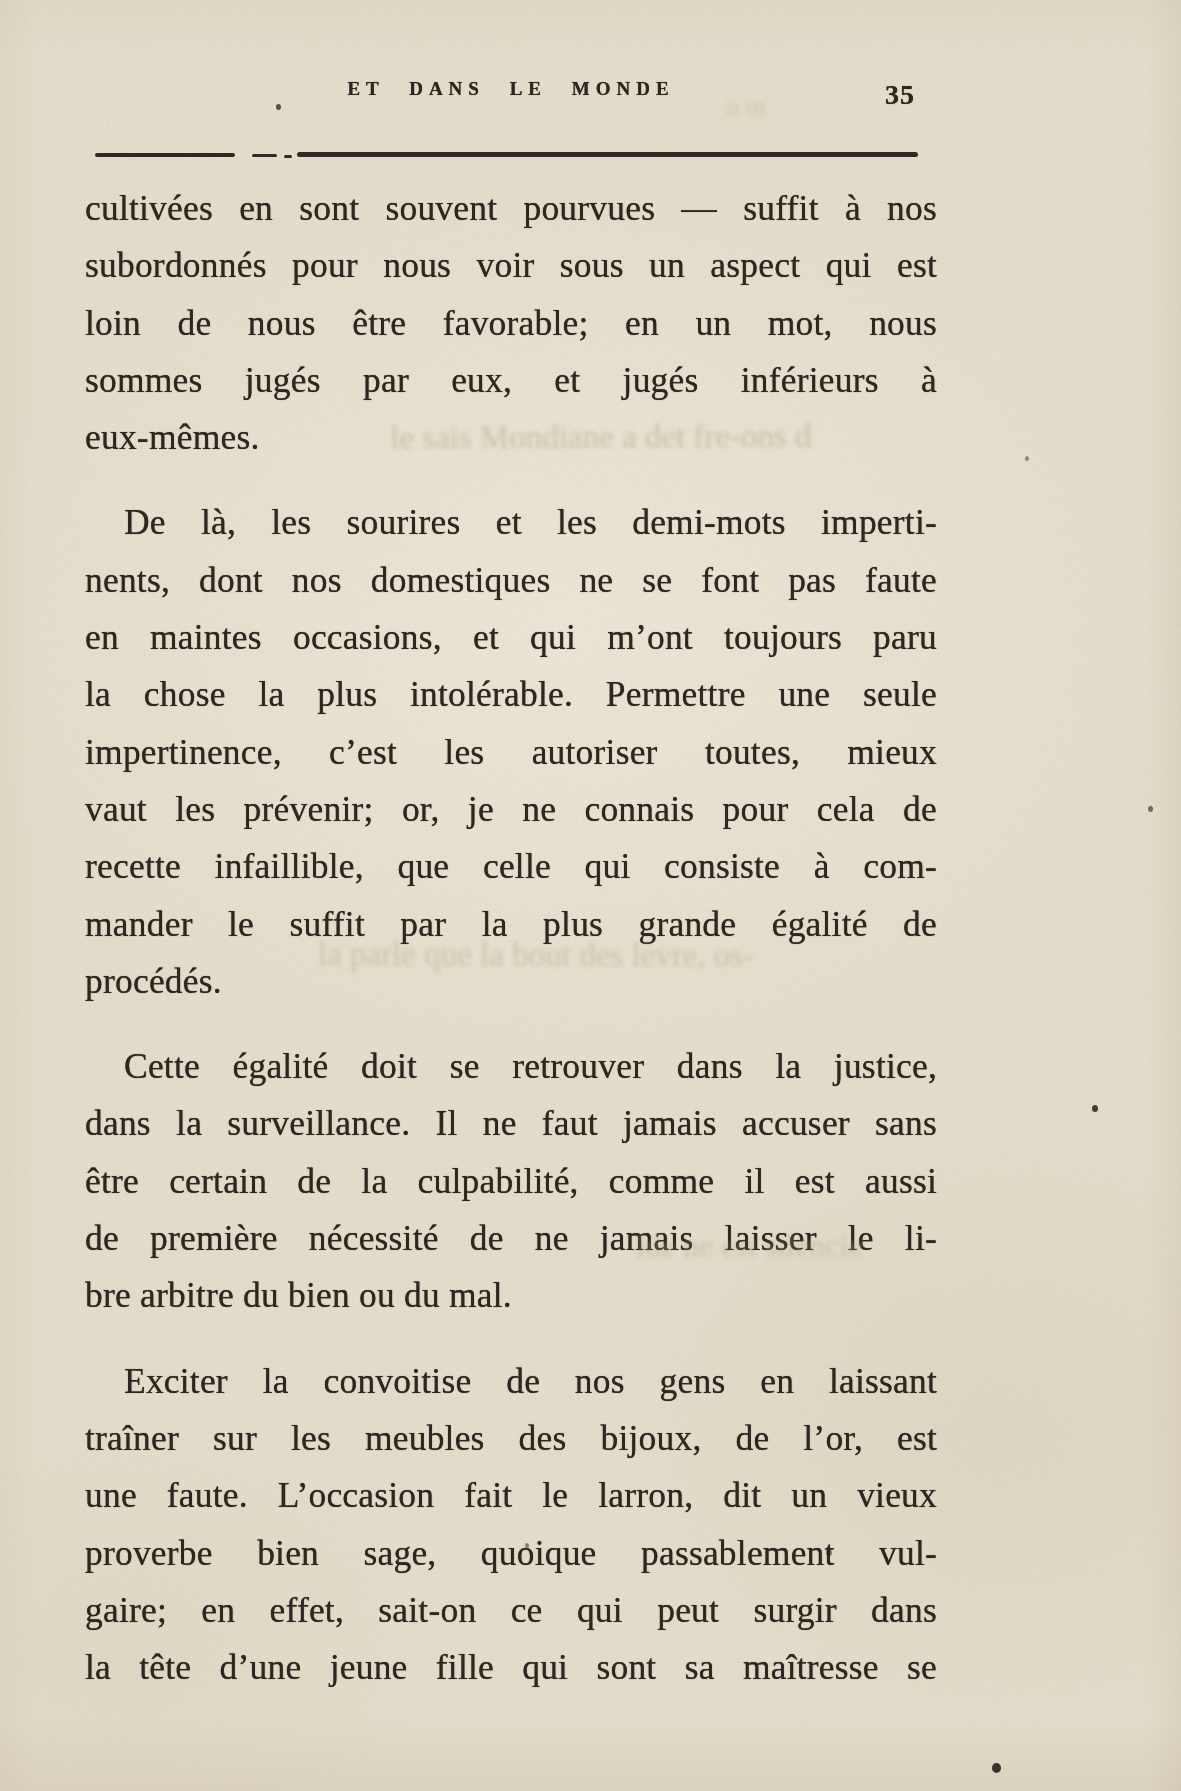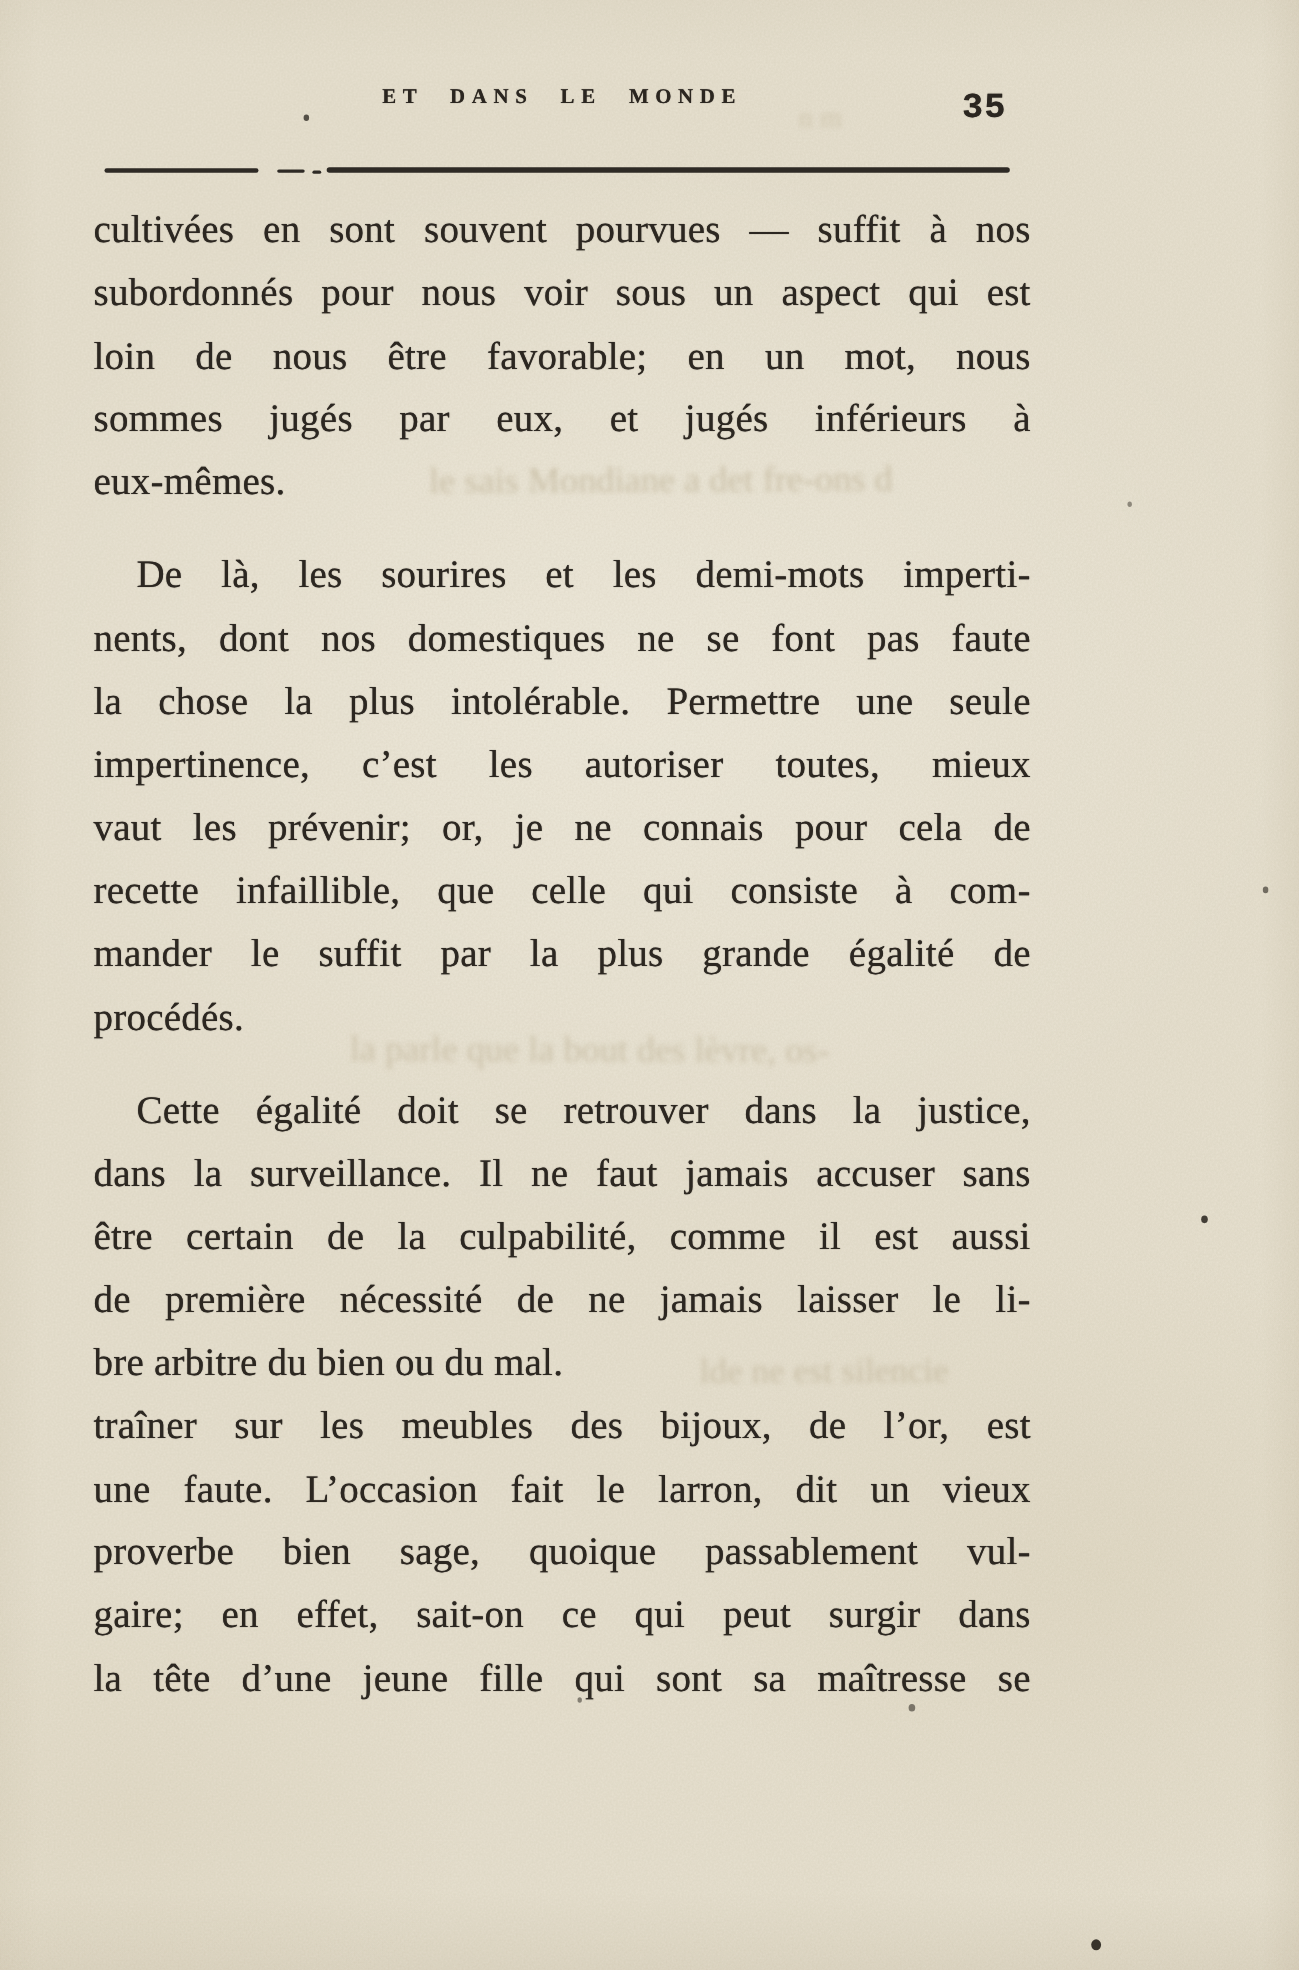--- a/index.html
+++ b/index.html
@@ -39,26 +39,25 @@
     font-size: 19px;
     font-weight: bold;
     letter-spacing: 6px;
     word-spacing: 14px;
     color: #2b2620;
     text-shadow: 0 0 0.7px rgba(43,38,32,0.85);
   }
   .page-number {
     position: absolute;
     right: 22px; top: 1px;
-    font-size: 32px;
+    font-size: 28px;
     font-weight: bold;
     letter-spacing: 1px;
     color: #2b2620;
     text-shadow: 0 0 0.7px rgba(43,38,32,0.85);
-    font-family: Liberation Mono, monospace;
   }
 
   .rule { position: absolute; background: #2e2a25; border-radius: 2px; }
   .rule.r1 { left: 95px;  top: 153px; width: 140px; height: 4px; }
   .rule.r2 { left: 252px; top: 154px; width: 25px;  height: 3px; }
   .rule.r3 { left: 284px; top: 155px; width: 8px;   height: 3px; }
   .rule.r4 { left: 297px; top: 152px; width: 621px; height: 5px; border-radius: 3px; }
 
   .body-text {
     position: absolute;
@@ -120,31 +119,33 @@
   <div class="rule r4"></div>
 
   <div class="body-text">
       <div class="line">cultivées en sont souvent pourvues — suffit à nos</div>
       <div class="line">subordonnés pour nous voir sous un aspect qui est</div>
       <div class="line">loin de nous être favorable; en un mot, nous</div>
       <div class="line">sommes jugés par eux, et jugés inférieurs à</div>
       <div class="line nofill">eux-mêmes.</div>
       <div class="line indent">De là, les sourires et les demi-mots imperti-</div>
       <div class="line">nents, dont nos domestiques ne se font pas faute</div>
+      <div class="line">en maintes occasions, et qui m’ont toujours paru</div>
       <div class="line">la chose la plus intolérable. Permettre une seule</div>
       <div class="line">impertinence, c’est les autoriser  toutes, mieux</div>
       <div class="line">vaut les prévenir; or, je ne connais pour cela de</div>
       <div class="line">recette infaillible, que celle qui consiste à com-</div>
       <div class="line">mander le suffit par la plus grande égalité de</div>
       <div class="line nofill">procédés.</div>
       <div class="line indent">Cette égalité doit se retrouver dans la justice,</div>
       <div class="line">dans la surveillance. Il ne faut jamais accuser sans</div>
       <div class="line">être certain de la culpabilité, comme il est aussi</div>
       <div class="line">de première nécessité de ne jamais laisser le li-</div>
       <div class="line nofill">bre arbitre du bien ou du mal.</div>
+      <div class="line indent">Exciter la convoitise de nos gens en laissant</div>
       <div class="line">traîner sur les meubles des bijoux, de l’or, est</div>
       <div class="line">une faute. L’occasion fait le larron, dit un vieux</div>
       <div class="line">proverbe bien sage, quoique passablement vul-</div>
       <div class="line">gaire; en effet, sait-on ce qui peut surgir dans</div>
       <div class="line">la tête d’une jeune fille qui sont sa maîtresse se</div>
     </div>
 
   <div id="ghosts">
       <div class="ghost" style="left: 390px; top: 420px; width: 672px; font-size: 33px; opacity: 0.55; transform: rotate(-0.3deg);">le sais Mondiane a det fre-ons d</div>
       <div class="ghost" style="left: 318px; top: 936px; width: 725px; font-size: 33px; opacity: 0.5; transform: rotate(0.2deg);">la parle que la bout des lèvre, os-</div>

